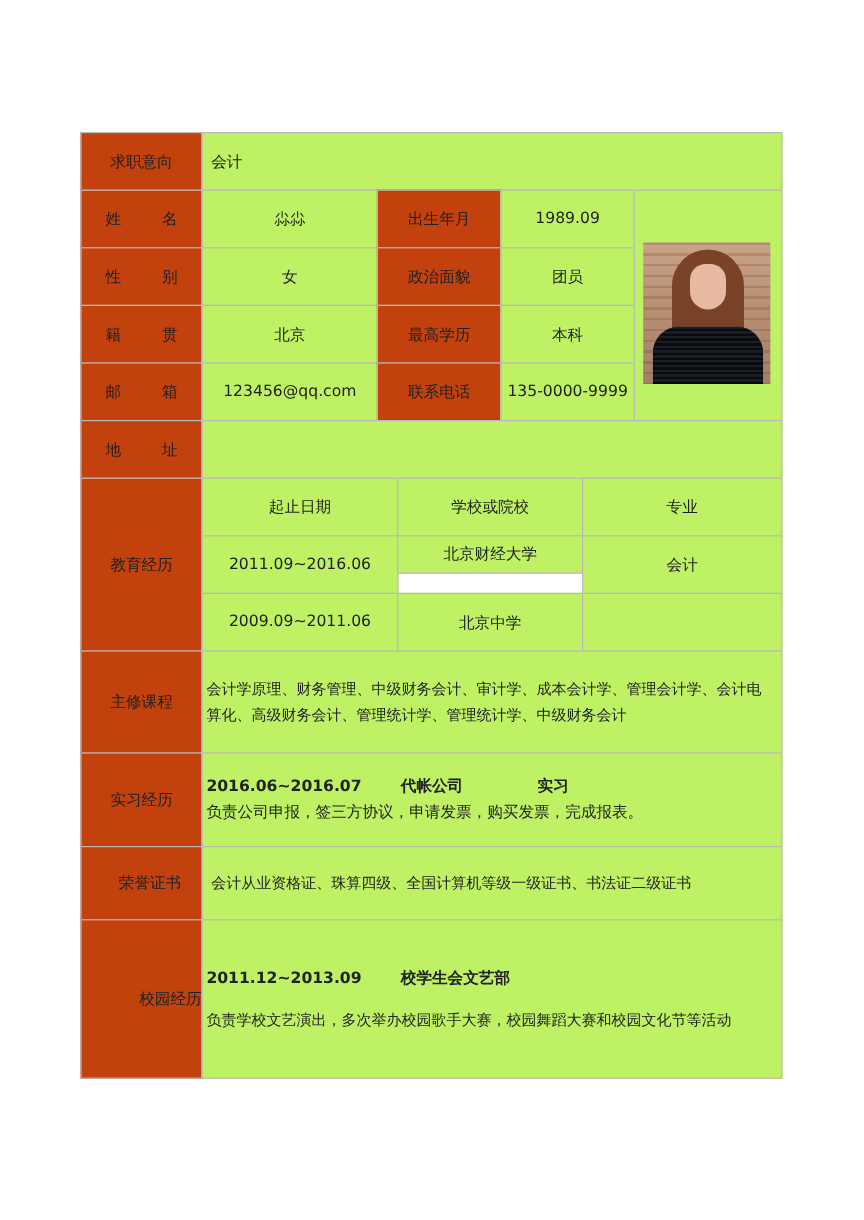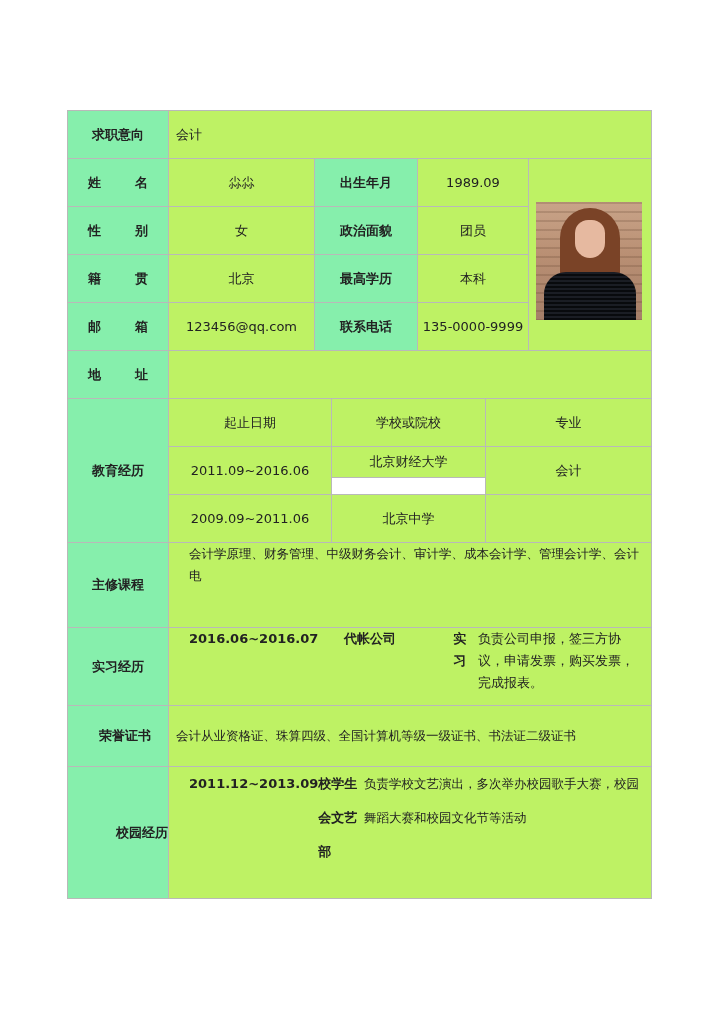--- a/index.html
+++ b/index.html
@@ -1,23 +1,23 @@
 <!DOCTYPE html>
 <html><head>
 <meta charset="utf-8">
 <style>
   html, body { margin:0; padding:0; background:#ffffff; }
   body { width:720px; height:1017px; position:relative; font-family:"DejaVu Sans", "Liberation Sans", sans-serif; color:#222; }
   .page { position:absolute; left:0; top:0; width:720px; height:1017px; background:#fff; }
   .cell { position:absolute; box-sizing:border-box; border:1px solid #b9b9b9; display:flex; align-items:center; font-size:13px; background:#bef264; }
-  .lab { background:#86efac; justify-content:center;font-weight:bold; }
+  .lab { background:#c2410c; justify-content:center; }
   .ctr { justify-content:center; }
   .left { justify-content:flex-start; padding-left:7px; }
   .pair { display:flex; width:60px; justify-content:space-between; }
-  .block { align-items:flex-start; justify-content:center; padding-left:20px; padding-right:6px; line-height:22px; }
+  .block { flex-direction:column; align-items:flex-start; justify-content:center; padding-left:3px; padding-right:6px; line-height:22px; }
   .bold { font-weight:bold; }
   .exp-head { display:flex; font-size:13px; }
   .photo { position:absolute; left:536px; top:202px; width:106px; height:118px; overflow:hidden;
            background: linear-gradient(180deg, #c9a489 0%, #b98f73 45%, #a57f69 100%); }
   .photo .slats { position:absolute; inset:0;
      background: repeating-linear-gradient(180deg, rgba(90,60,40,0.35) 0 2px, transparent 2px 9px); opacity:.6; }
   .photo .hair { position:absolute; left:24px; top:6px; width:60px; height:100px; border-radius:30px 30px 10px 10px; background:#7a4327; }
   .photo .face { position:absolute; left:39px; top:18px; width:30px; height:38px; border-radius:14px 14px 16px 16px; background:#e6b9a0; }
   .photo .shirt { position:absolute; left:8px; top:70px; width:92px; height:48px; border-radius:22px 22px 0 0;
      background: repeating-linear-gradient(0deg, #2b3038 0 2px, #8b8f98 2px 4px), #30343c; background-blend-mode:multiply; }
@@ -148,20 +148,21 @@
     </div>
   <div class="cell ctr" style="left:485px;top:494px;width:167px;height:49px;">
       <span></span>
     </div>
 
   <div class="cell lab" style="left:67px;top:542px;width:102px;height:86px;">
       <span>主修课程</span>
     </div>
   <div class="cell block" style="left:168px;top:542px;width:484px;height:86px;font-size:12.5px;">
     <span>会计学原理、财务管理、中级财务会计、审计学、成本会计学、管理会计学、会计电</span>
+    <span>算化、高级财务会计、管理统计学、管理统计学、中级财务会计</span>
   </div>
 
   <div class="cell lab" style="left:67px;top:627px;width:102px;height:79px;">
       <span>实习经历</span>
     </div>
   <div class="cell block" style="left:168px;top:627px;width:484px;height:79px;">
     <div class="exp-head bold">
       <span style="width:162px;">2016.06~2016.07</span>
       <span style="width:114px;">代帐公司</span>
       <span>实习</span>

